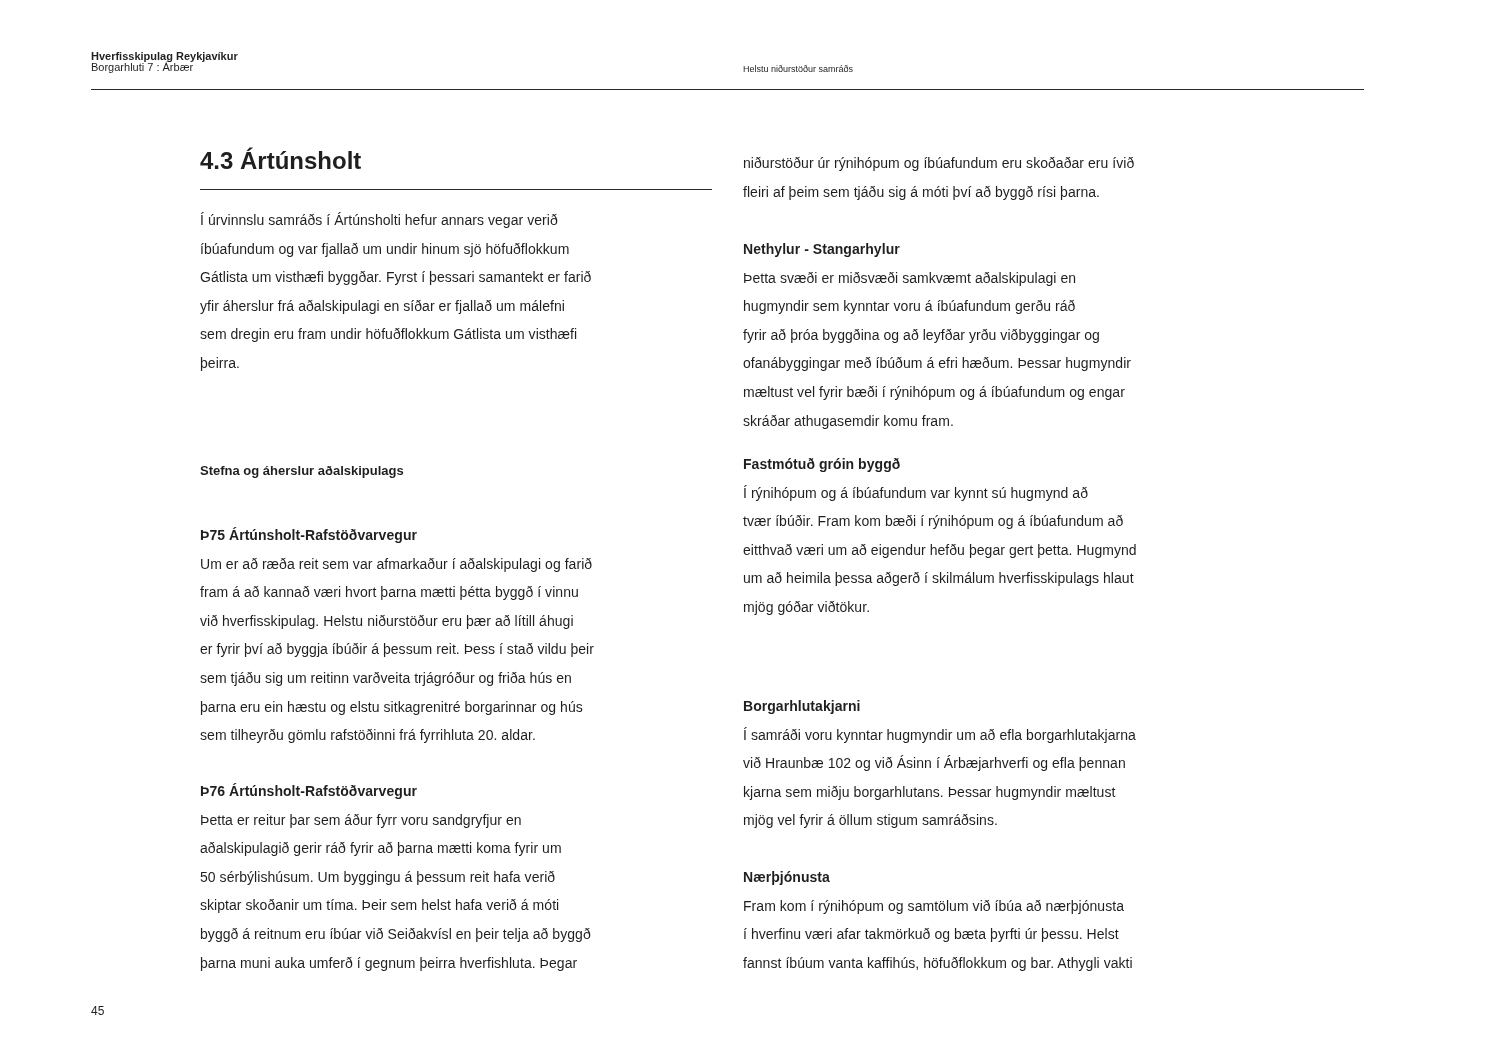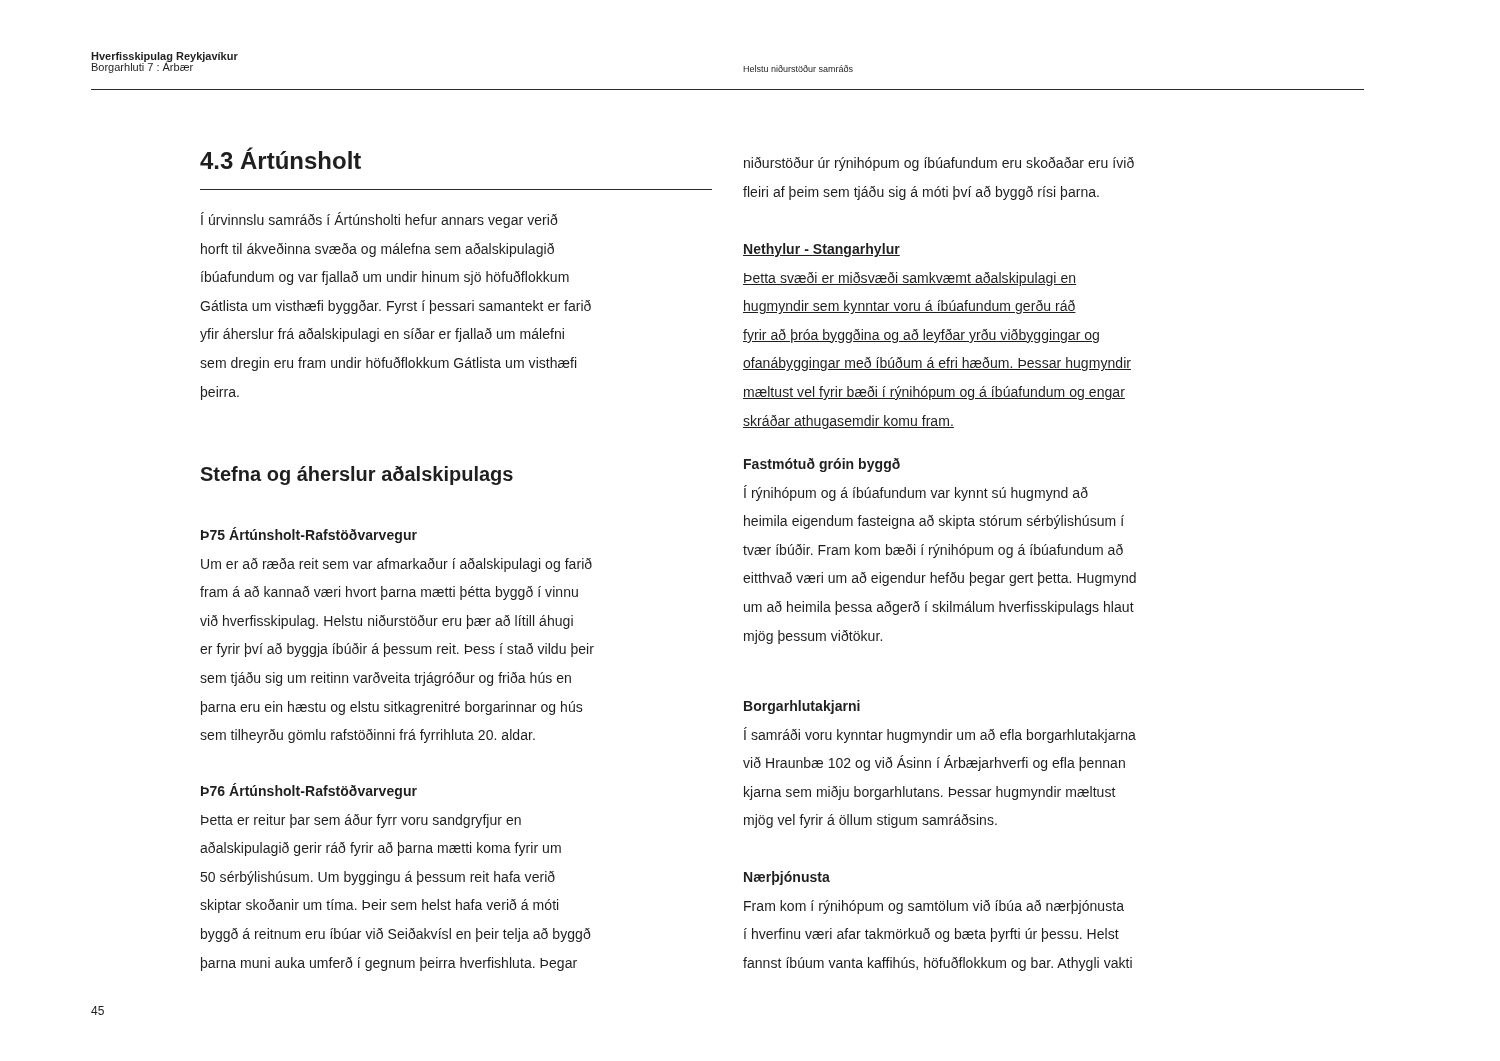--- a/index.html
+++ b/index.html
@@ -11,41 +11,40 @@
     .hdr-left { position: absolute; left: 91px; top: 51px; font-size: 11px; line-height: 11px; }
     .hdr-title { font-weight: bold; }
     .hdr-right { position: absolute; left: 743px; top: 64px; font-size: 9px; line-height: 11px; }
     .hdr-rule { position: absolute; left: 91px; top: 89px; width: 1273px; height: 1px; background: #2a2a2a; }
 
     .h1 { position: absolute; left: 200px; top: 146px; font-size: 24px; font-weight: bold; line-height: 30px; }
     .h1-rule { position: absolute; left: 200px; top: 189px; width: 512px; height: 1px; background: #2a2a2a; }
 
     .line { font-size: 14px; line-height: 28.6px; white-space: nowrap; letter-spacing: 0.05px; }
     .sub { font-weight: bold; }
-    .h2 { font-size: 20px; font-weight: bold; white-space: nowrap; }
+    .h2 { font-size: 13px; font-weight: bold; white-space: nowrap; }
 
     .block { position: absolute; }
     .page-num { position: absolute; left: 91px; top: 1004px; font-size: 12px; }
   </style>
 </head>
 <body>
 
 <div class="hdr-left">
   <div class="hdr-title">Hverfisskipulag Reykjavíkur</div>
   <div>Borgarhluti 7 : Árbær</div>
 </div>
 <div class="hdr-right">Helstu niðurstöður samráðs</div>
 <div class="hdr-rule"></div>
 
 <div class="h1">4.3 Ártúnsholt</div>
 <div class="h1-rule"></div>
 
 <div class="block" style="left:200px; top:206px;">
   <div class="line">Í úrvinnslu samráðs í Ártúnsholti hefur annars vegar verið</div>
-  <div class="line">horft til ákveðinna svæða og málefna sem aðalskipulagið</div>
   <div class="line">íbúafundum og var fjallað um undir hinum sjö höfuðflokkum</div>
   <div class="line">Gátlista um visthæfi byggðar. Fyrst í þessari samantekt er farið</div>
   <div class="line">yfir áherslur frá aðalskipulagi en síðar er fjallað um málefni</div>
   <div class="line">sem dregin eru fram undir höfuðflokkum Gátlista um visthæfi</div>
   <div class="line">þeirra.</div>
 </div>
 
 <div class="block h2" style="left:200px; top:463px;">Stefna og áherslur aðalskipulags</div>
 
 <div class="block" style="left:200px; top:521px;">
@@ -67,38 +66,37 @@
   <div class="line">skiptar skoðanir um tíma. Þeir sem helst hafa verið á móti</div>
   <div class="line">byggð á reitnum eru íbúar við Seiðakvísl en þeir telja að byggð</div>
   <div class="line">þarna muni auka umferð í gegnum þeirra hverfishluta. Þegar</div>
 </div>
 
 <div class="block" style="left:743px; top:149px;">
   <div class="line">niðurstöður úr rýnihópum og íbúafundum eru skoðaðar eru ívið</div>
   <div class="line">fleiri af þeim sem tjáðu sig á móti því að byggð rísi þarna.</div>
 </div>
 
-<div class="block" style="left:743px; top:235px;text-decoration:underline;">
+<div class="block" style="left:743px; top:235px;">
   <div class="line sub">Nethylur - Stangarhylur</div>
   <div class="line">Þetta svæði er miðsvæði samkvæmt aðalskipulagi en</div>
   <div class="line">hugmyndir sem kynntar voru á íbúafundum gerðu ráð</div>
   <div class="line">fyrir að þróa byggðina og að leyfðar yrðu viðbyggingar og</div>
   <div class="line">ofanábyggingar með íbúðum á efri hæðum. Þessar hugmyndir</div>
   <div class="line">mæltust vel fyrir bæði í rýnihópum og á íbúafundum og engar</div>
   <div class="line">skráðar athugasemdir komu fram.</div>
 </div>
 
 <div class="block" style="left:743px; top:450px;">
   <div class="line sub">Fastmótuð gróin byggð</div>
   <div class="line">Í rýnihópum og á íbúafundum var kynnt sú hugmynd að</div>
-  <div class="line">heimila eigendum fasteigna að skipta stórum sérbýlishúsum í</div>
   <div class="line">tvær íbúðir. Fram kom bæði í rýnihópum og á íbúafundum að</div>
   <div class="line">eitthvað væri um að eigendur hefðu þegar gert þetta. Hugmynd</div>
   <div class="line">um að heimila þessa aðgerð í skilmálum hverfisskipulags hlaut</div>
-  <div class="line">mjög þessum viðtökur.</div>
+  <div class="line">mjög góðar viðtökur.</div>
 </div>
 
 <div class="block" style="left:743px; top:692px;">
   <div class="line sub">Borgarhlutakjarni</div>
   <div class="line">Í samráði voru kynntar hugmyndir um að efla borgarhlutakjarna</div>
   <div class="line">við Hraunbæ 102 og við Ásinn í Árbæjarhverfi og efla þennan</div>
   <div class="line">kjarna sem miðju borgarhlutans. Þessar hugmyndir mæltust</div>
   <div class="line">mjög vel fyrir á öllum stigum samráðsins.</div>
 </div>
 

